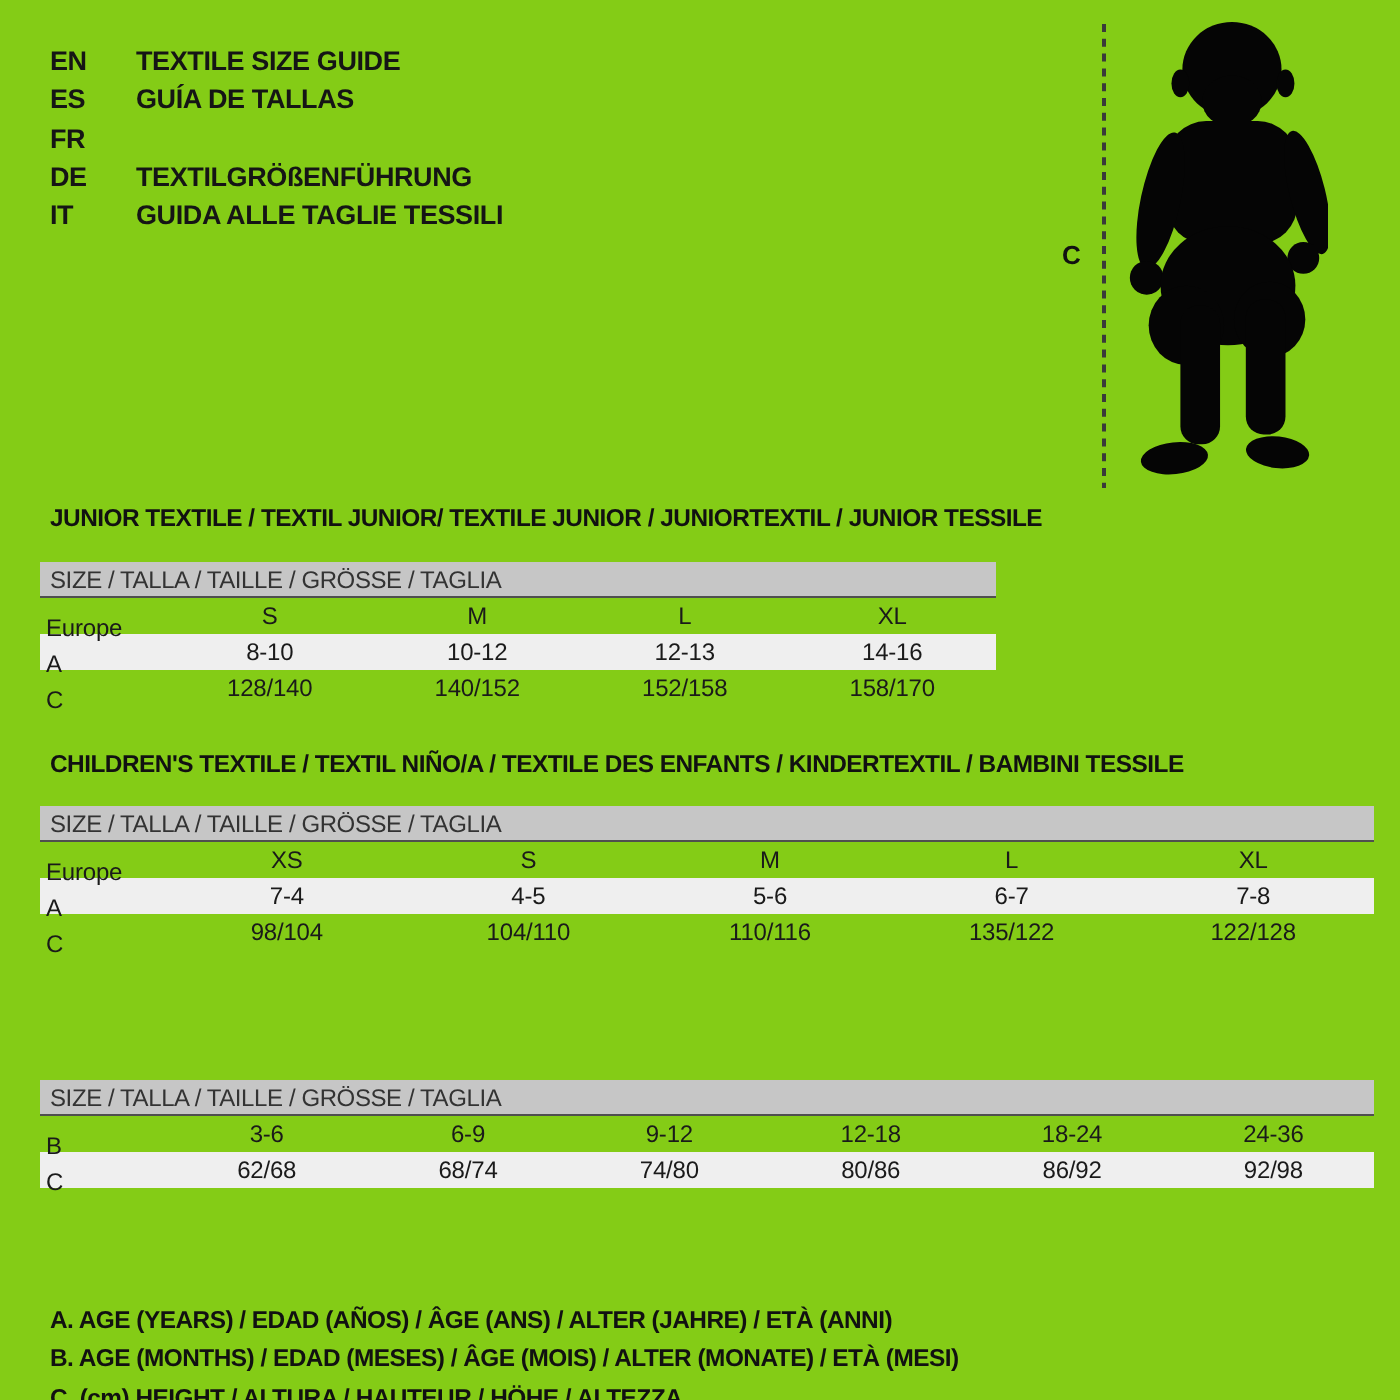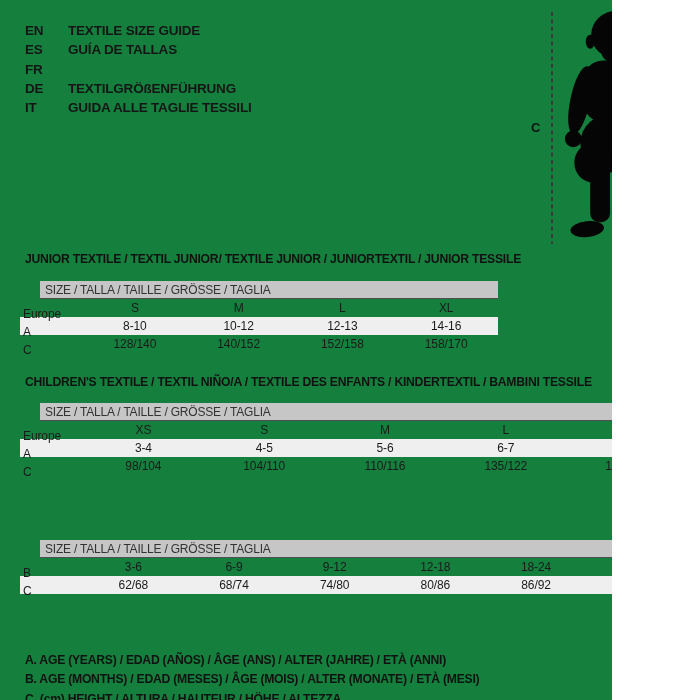--- a/index.html
+++ b/index.html
@@ -1,17 +1,17 @@
 <!DOCTYPE html>
 <html><head>
 <meta charset="utf-8">
 <style>
   html,body {margin:0; padding:0; background:#ffffff;}
   .page {
-    position:relative; width:612px; height:700px; background:#15803d;
+    position:relative; width:700px; height:700px; background:#84cc16;
     font-family:"Liberation Sans", sans-serif; color:#1a1a1a; overflow:hidden;
   }
   
   .lang-list {position:absolute; left:25px; top:21px;}
   .lang-row {display:flex; height:19.3px; align-items:center;
     font-weight:bold; font-size:13.5px; letter-spacing:-0.2px; color:#151515;}
   .lang-code {width:43px; flex:0 0 43px;}
   
   .measure-line {position:absolute; left:550px; top:12px;}
   .figure-label {position:absolute; left:531px; top:120px; font-weight:bold; font-size:13px; color:#111;}
@@ -22,21 +22,21 @@
   #title1 {top:250px;}
   #title2 {top:373px;}
   #title3 {top:495px;}
   
   .tableblock {position:absolute; left:20px;}
   #table1 {top:281px; width:478px;}
   #table2 {top:403px; width:667px;}
   #table3 {top:540px; width:667px;}
   .size-bar {height:18px; box-sizing:border-box; background:#c6c6c6;
     border-bottom:1px solid #4f4f4f; display:flex; align-items:center;
-    padding-left:5px; font-size:12px; letter-spacing:-0.2px; color:#333;margin-left:20px;}
+    padding-left:5px; font-size:12px; letter-spacing:-0.2px; color:#333;}
   .trow {display:flex; height:18px; align-items:center; font-size:12px; letter-spacing:-0.1px;}
   .trow.shade {background:#efefef;}
   .cell {flex:1; text-align:center; white-space:nowrap;}
   .cell.rowlabel {flex:0 0 60px; text-align:left; padding-left:3px;margin-top:12px;}
   
   .footnotes {position:absolute; left:25px; top:628px;margin-top:23px;}
   .footnote {font-weight:bold; font-size:12.2px; letter-spacing:-0.25px;
     line-height:19.3px; color:#111; white-space:nowrap;}
 </style>
 </head>
@@ -127,21 +127,21 @@
     <div class="trow">
       <div class="cell rowlabel">Europe</div>
       <div class="cell">XS</div>
       <div class="cell">S</div>
       <div class="cell">M</div>
       <div class="cell">L</div>
       <div class="cell">XL</div>
     </div>
     <div class="trow shade">
       <div class="cell rowlabel">A</div>
-      <div class="cell">3-4</div>
+      <div class="cell">7-4</div>
       <div class="cell">4-5</div>
       <div class="cell">5-6</div>
       <div class="cell">6-7</div>
       <div class="cell">7-8</div>
     </div>
     <div class="trow">
       <div class="cell rowlabel">C</div>
       <div class="cell">98/104</div>
       <div class="cell">104/110</div>
       <div class="cell">110/116</div>

